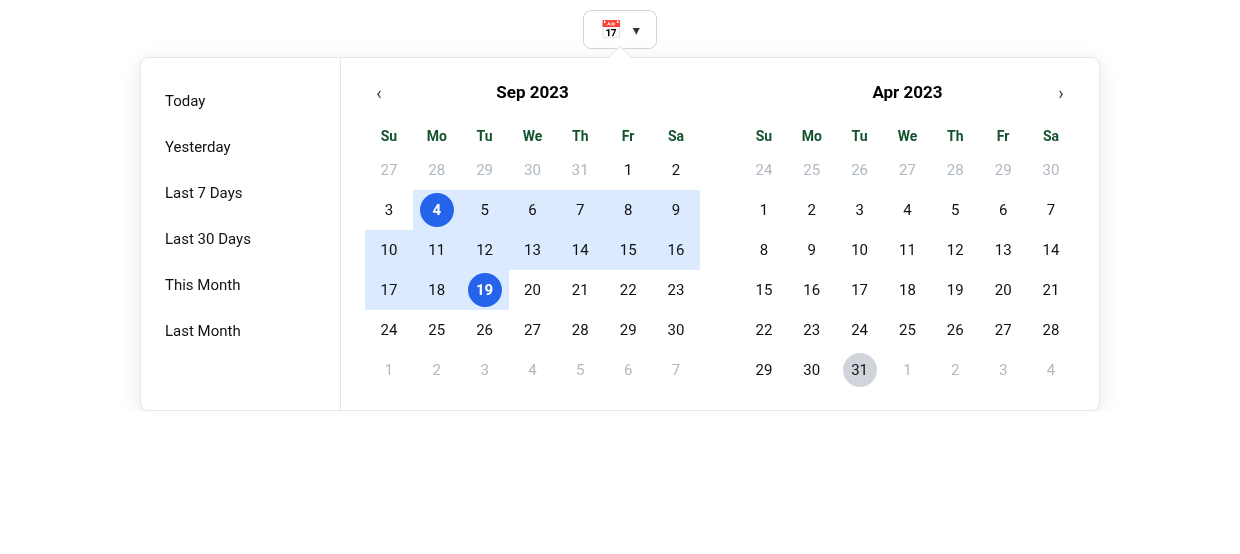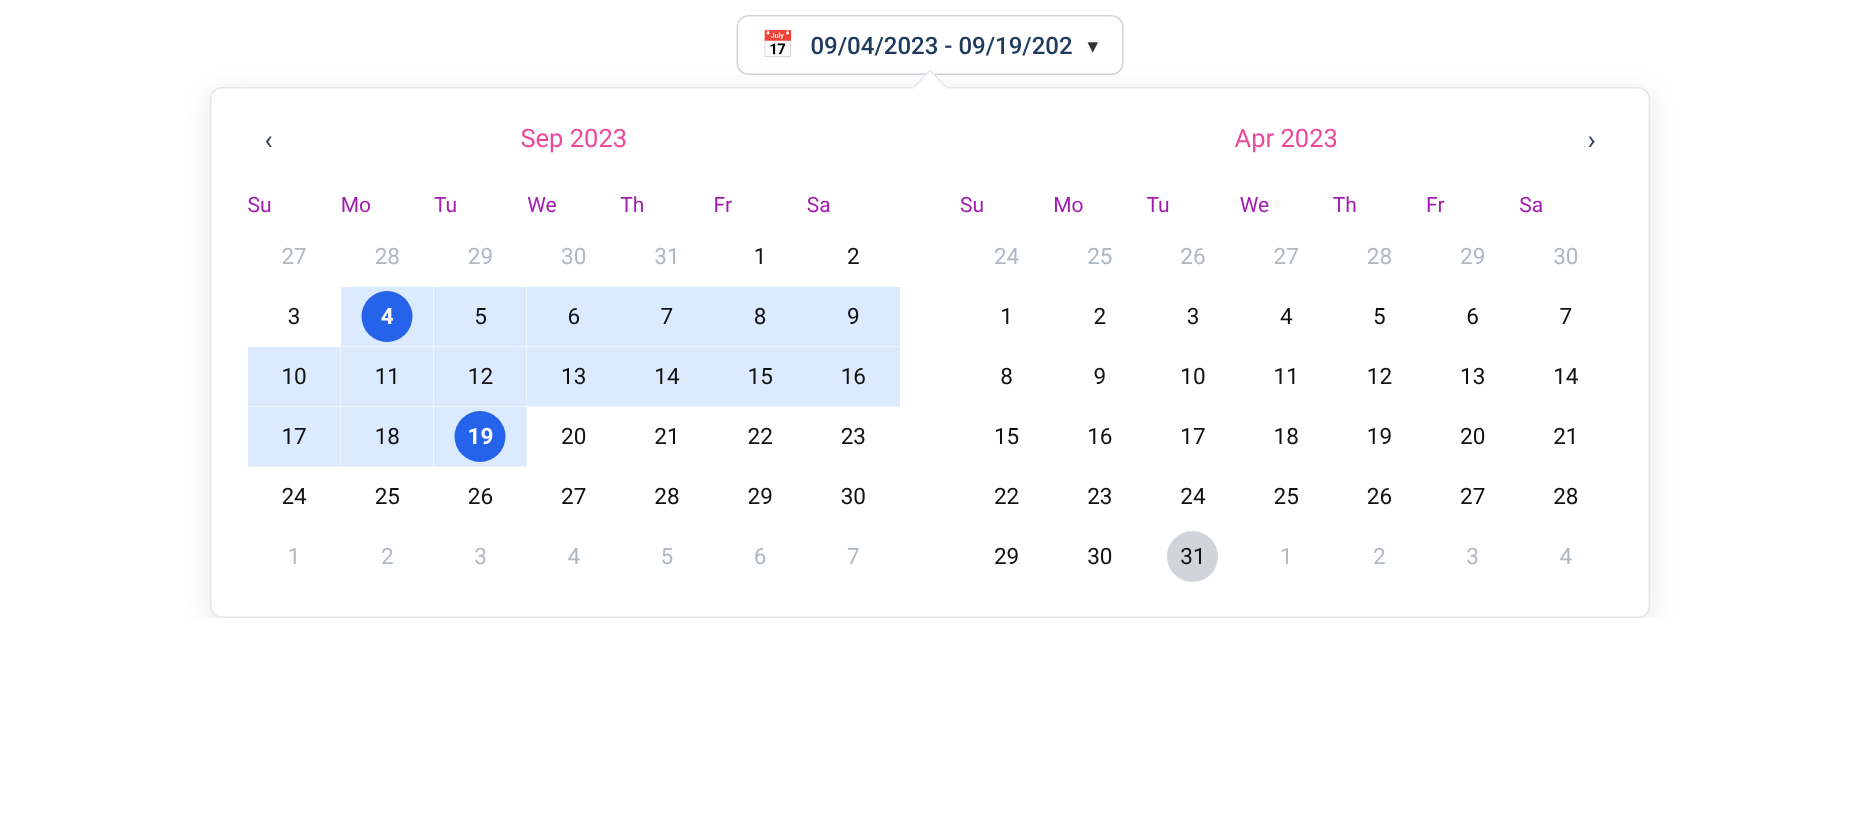--- a/index.html
+++ b/index.html
@@ -101,33 +101,33 @@
       align-items: center;
       justify-content: center;
       cursor: pointer;
       font-size: 18px;
       color: #374151;
       border-radius: 4px;
     }
     .calendar-nav.hidden { visibility: hidden; }
     .calendar-month-label {
       font-size: 17px;
-      font-weight: 400;
-      color: #ec4899;
+      font-weight: 700;
+      color: #000000;
     }
 
     .calendar-grid {
       width: 100%;
       border-collapse: collapse;
     }
     .calendar-grid th {
       font-size: 14px;
-      font-weight: 400;
-      color: #a21caf;
-      text-align: left;
+      font-weight: 700;
+      color: #14532d;
+      text-align: center;
       padding: 6px 0;
       width: 46px;
     }
     .calendar-grid td {
       text-align: center;
       font-size: 15px;
       color: #111;
       width: 46px;
       height: 40px;
       cursor: pointer;
@@ -160,26 +160,33 @@
     }
     .day-today-highlight .day-inner {
       background: #d1d5db;
     }
   </style>
 </head>
 <body>
 
 <div class="date-picker-trigger">
   <span class="calendar-icon">📅</span>
-  <span>09/04/2023 - 09/19/202</span>
   <span class="chevron">▾</span>
 </div>
 
 <div class="dropdown-container">
 
+  <div class="sidebar" id="sidebar">
+      <div class="sidebar-item">Today</div>
+      <div class="sidebar-item">Yesterday</div>
+      <div class="sidebar-item">Last 7 Days</div>
+      <div class="sidebar-item">Last 30 Days</div>
+      <div class="sidebar-item">This Month</div>
+      <div class="sidebar-item">Last Month</div>
+    </div>
 
   <div class="calendars" id="calendars-area">
       <div class="calendar">
         <div class="calendar-header">
           <div class="calendar-nav">‹</div>
           <span class="calendar-month-label">Sep 2023</span>
           <div class="calendar-nav hidden"></div>
         </div>
         <table class="calendar-grid">
           <thead>

